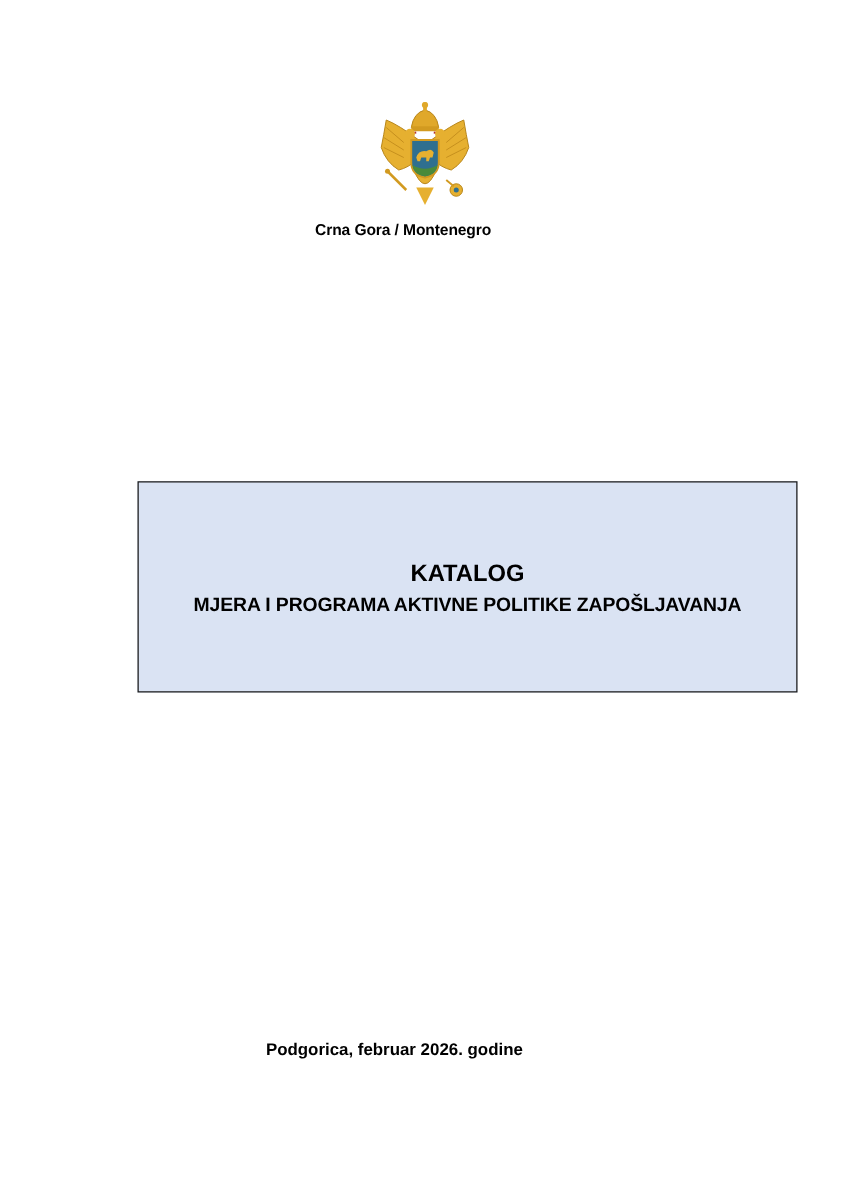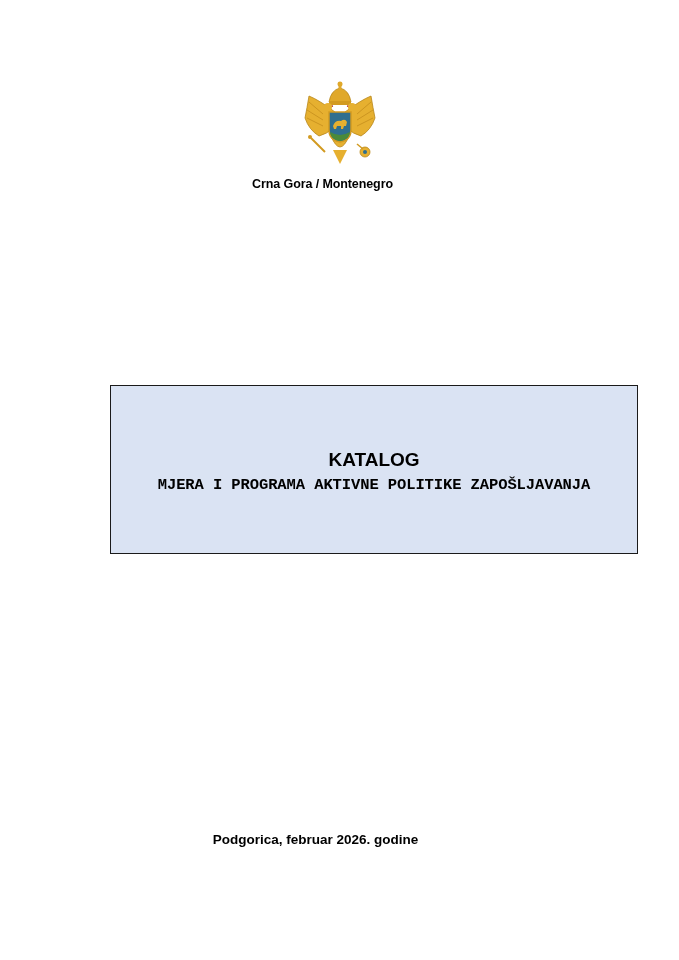--- a/index.html
+++ b/index.html
@@ -7,21 +7,21 @@
          font-family: "Liberation Sans", "DejaVu Sans", sans-serif; color: #000; }
   .page { position: absolute; left: 0; top: 0; width: 679px; height: 960px; background: #fff; }
   .coat { position: absolute; left: 301px; top: 78px; width: 78px; height: 90px; }
   .header { position: absolute; left: 0; top: 175px; width: 645px; text-align: center;
             font-weight: bold; font-size: 12.5px; line-height: 18px; letter-spacing: -0.1px; }
   .header div { white-space: nowrap; }
   .title-box { position: absolute; left: 74px; top: 385px; width: 528px; height: 169px;
                background: #dae3f3; border: 1.5px solid #1a1a1a; box-sizing: border-box;
                display: flex; flex-direction: column; align-items: center; justify-content: center; margin-left: 36px; }
   .title-main { font-weight: bold; font-size: 19px; line-height: 26px; margin-top: 4px; }
-  .title-sub { font-weight: bold; font-size: 15.5px; line-height: 24px; letter-spacing: -0.1px; white-space: nowrap; font-family: Liberation Mono, monospace; }
+  .title-sub { font-weight: bold; font-size: 15.5px; line-height: 24px; letter-spacing: -0.1px; white-space: nowrap; }
   .footer { position: absolute; left: 0; top: 830px; width: 631px; text-align: center;
             font-weight: bold; font-size: 13.5px; line-height: 20px; }
 </style>
 </head>
 <body>
 
 <div class="page">
 
   <div class="coat">
     <svg width="78" height="90" viewBox="0 0 78 90">

